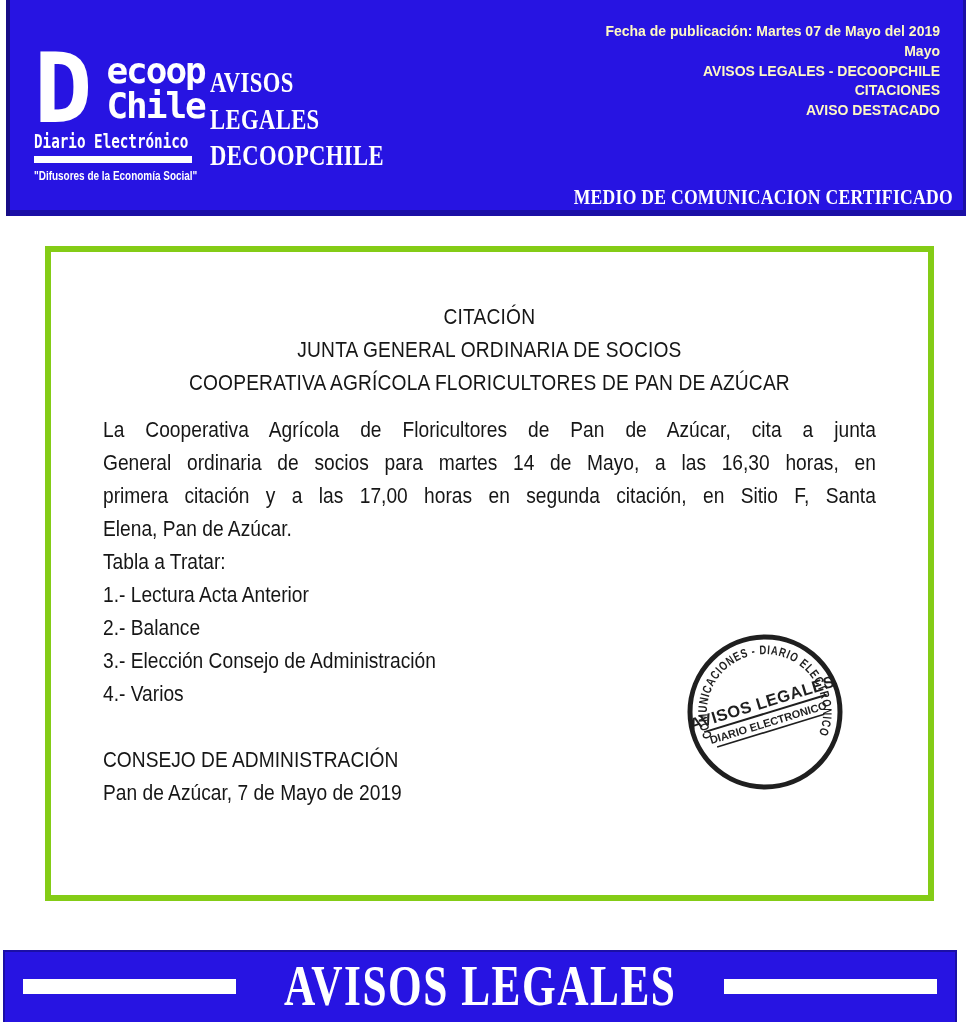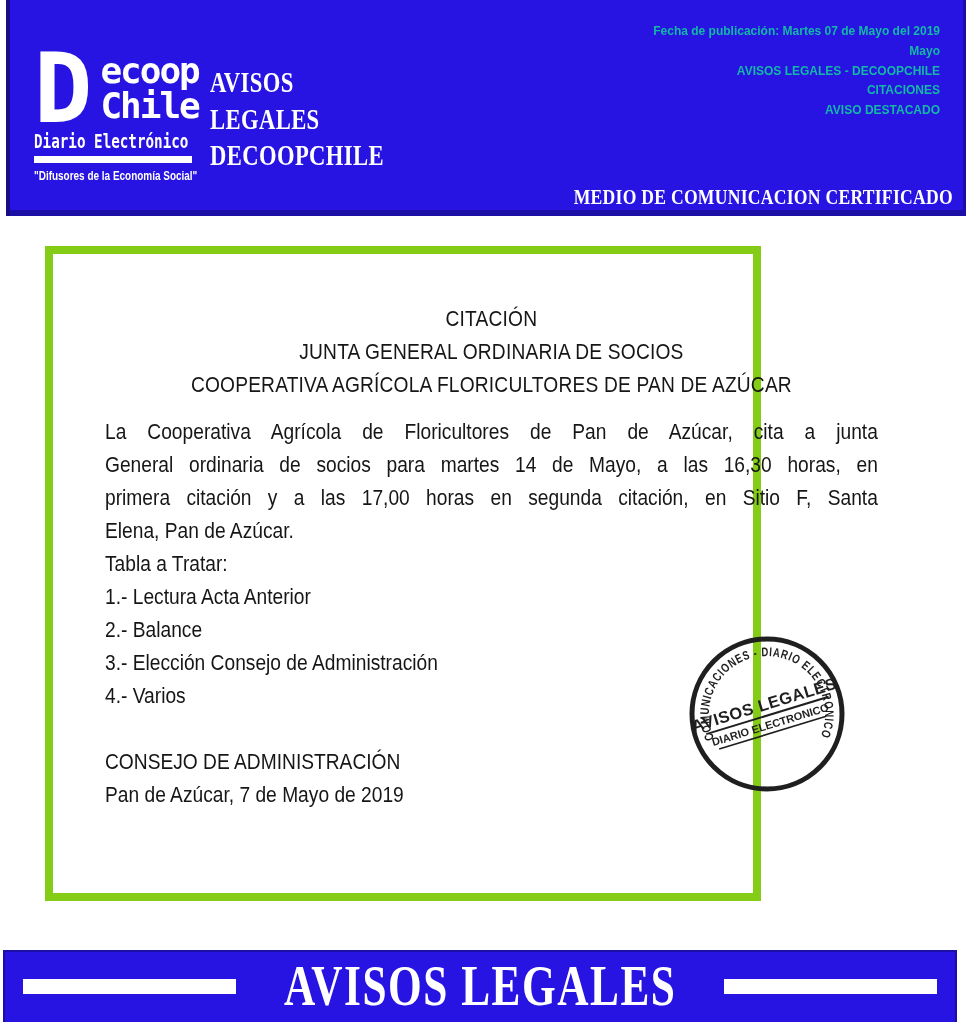--- a/index.html
+++ b/index.html
@@ -21,55 +21,55 @@
     box-shadow:inset 0 -6px 0 #1b0fa6, inset -3px 0 0 #1b0fa6;
   }
   .logo{position:absolute;left:24px;top:50px;width:164px;color:#ffffff;}
   .logo-row{display:flex;align-items:flex-start;}
   .logo-d{
     font-family:"DejaVu Sans Mono",monospace;font-weight:bold;
     font-size:97px;line-height:0.8;letter-spacing:-4px;
   }
   .logo-words{
     font-family:"DejaVu Sans Mono",monospace;font-weight:bold;
-    font-size:36px;line-height:35px;margin-left:12px;margin-top:3px;letter-spacing:-2px;
+    font-size:36px;line-height:35px;margin-left:18px;margin-top:3px;letter-spacing:-2px;
   }
   .logo-sub{
     font-family:"DejaVu Sans Mono",monospace;font-weight:bold;
     font-size:19px;white-space:nowrap;
     transform:scaleX(0.75);transform-origin:0 50%;
     margin-top:2px;
   }
   .logo-divider{width:158px;height:7px;background:#ffffff;margin-top:4px;}
   .logo-tagline{
     font-size:12px;font-weight:bold;white-space:nowrap;
     transform:scaleX(0.83);transform-origin:0 50%;
     margin-top:6px;
   }
   .side-label{
     position:absolute;left:200px;top:64px;color:#ffffff;
     font-family:"Liberation Serif",serif;font-weight:bold;
     font-size:29px;line-height:36.5px;letter-spacing:0.5px;
     transform:scaleX(0.78);transform-origin:0 0;white-space:nowrap;
   }
   .meta{
-    position:absolute;right:26px;top:22px;text-align:right;color:#14b8a6;
-    font-weight:bold;font-size:12px;line-height:19.8px;white-space:nowrap;
+    position:absolute;right:26px;top:22px;text-align:right;color:#fef9c3;
+    font-weight:bold;font-size:14px;line-height:19.8px;white-space:nowrap;
   }
   .certified{
     position:absolute;right:13px;top:186px;color:#ffffff;
     font-family:"Liberation Serif",serif;font-weight:bold;font-size:20px;
     letter-spacing:0.3px;white-space:nowrap;
     transform:scaleX(0.88);transform-origin:100% 0;
   }
 
   
   .notice-box{
-    position:absolute;left:45px;top:246px;width:716px;height:655px;
-    border:8px solid #84cc16;background:#ffffff;
+    position:absolute;left:45px;top:246px;width:889px;height:655px;
+    border:6px solid #84cc16;background:#ffffff;
   }
   .notice-content{
     position:absolute;left:52px;top:48px;width:906px;
     color:var(--ink);
     font-size:22.5px;line-height:33px;
     transform:scaleX(0.853);transform-origin:0 0;
   }
   .notice-title{text-align:center;letter-spacing:0.2px;}
   .notice-paragraph{margin-top:14px;}
   .jline{text-align:justify;text-align-last:justify;}

